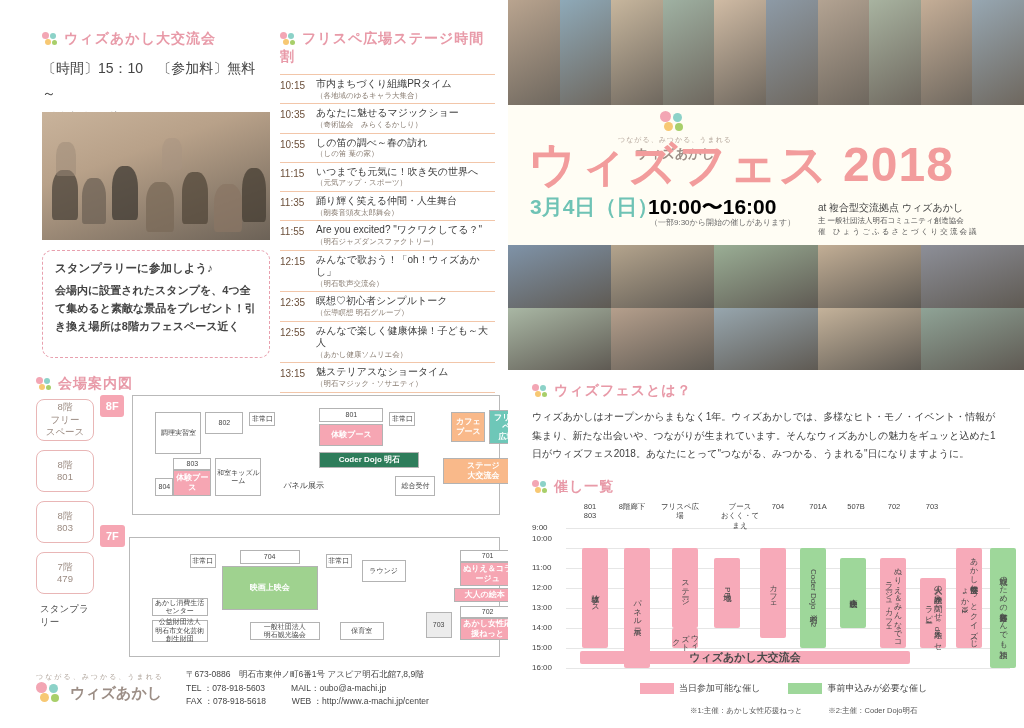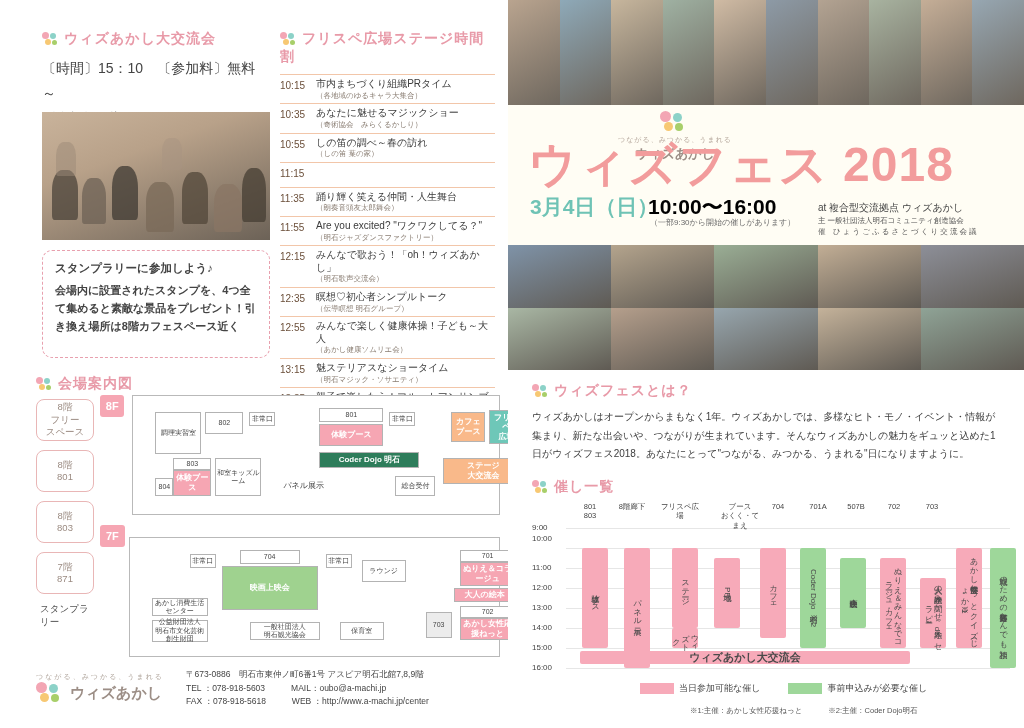--- a/index.html
+++ b/index.html
@@ -187,20 +187,24 @@
           </div>
           <div class="tt-row">
             <div class="tt-time">10:55</div>
             <div class="tt-texts">
               <div class="tt-main">しの笛の調べ～春の訪れ</div>
               <div class="tt-sub">（しの笛 葉の家）</div>
             </div>
           </div>
           <div class="tt-row">
             <div class="tt-time">11:15</div>
+            <div class="tt-texts">
+              <div class="tt-main">いつまでも元気に！吹き矢の世界へ</div>
+              <div class="tt-sub">（元気アップ・スポーツ）</div>
+            </div>
           </div>
           <div class="tt-row">
             <div class="tt-time">11:35</div>
             <div class="tt-texts">
               <div class="tt-main">踊り輝く笑える仲間・人生舞台</div>
               <div class="tt-sub">（朗奏音頭友太郎舞会）</div>
             </div>
           </div>
           <div class="tt-row">
             <div class="tt-time">11:55</div>
@@ -275,21 +279,21 @@
         <div class="floor-tab">
             <span style="white-space:pre-line">8階
 801</span>
           </div>
         <div class="floor-tab">
             <span style="white-space:pre-line">8階
 803</span>
           </div>
         <div class="floor-tab">
             <span style="white-space:pre-line">7階
-871</span>
+479</span>
           </div>
         <div class="stamp-label">スタンプラリー</div>
       </div>
 
       <div class="map-wrap">
         <div style="display:flex; align-items:flex-start; gap:8px;">
           <div class="fl-badge">8F</div>
           <div class="map-8f" id="map8f">
             <div class="pnl-label" style="left:150px; top:84px;">パネル展示</div>
           <div class="room white" style="left: 22px; top: 16px; width: 46px; height: 42px; white-space: pre-line;">調理実習室</div>

